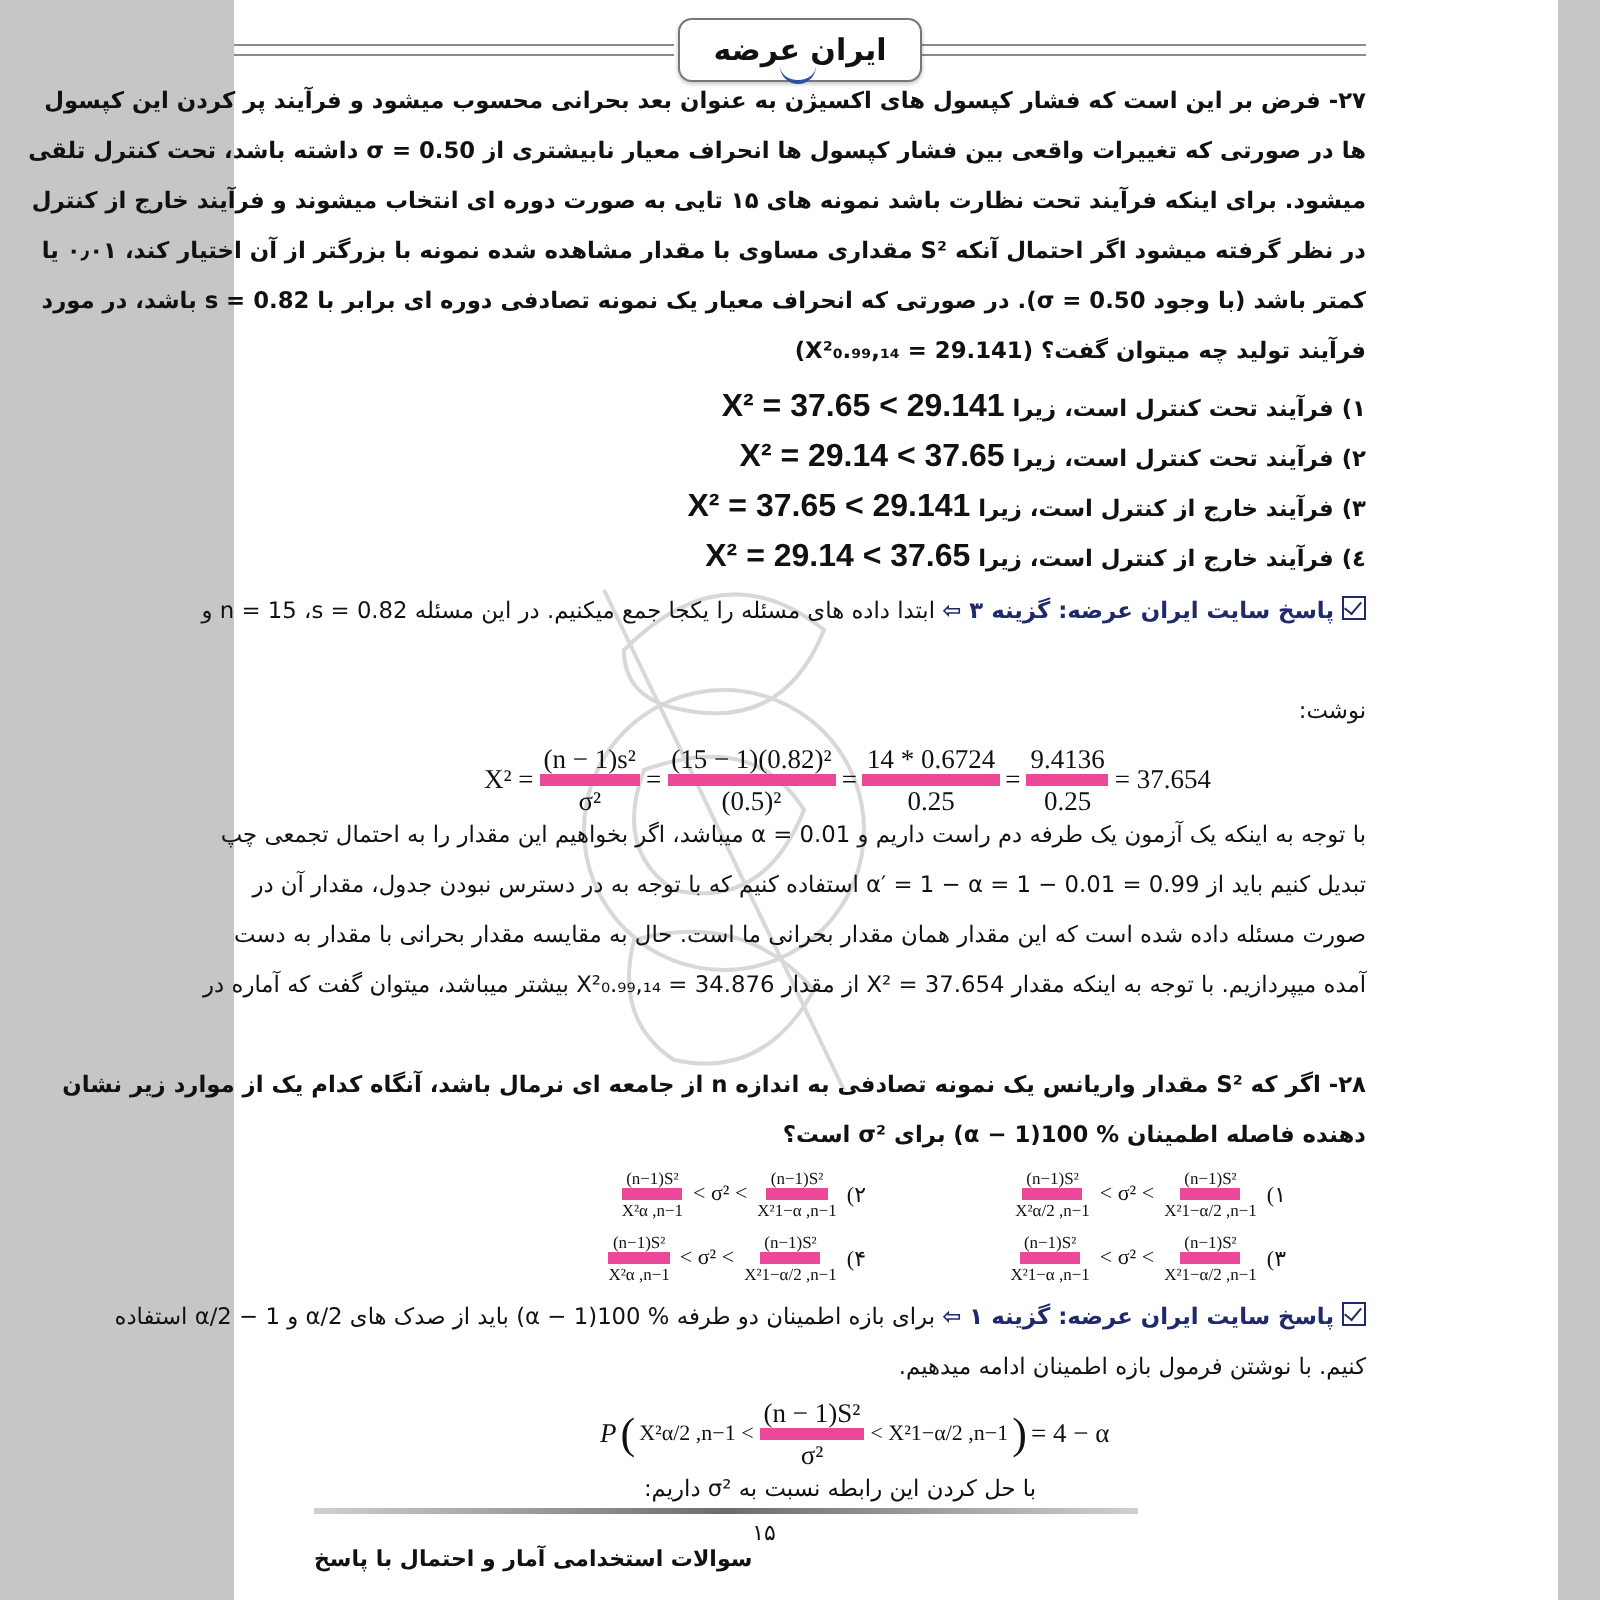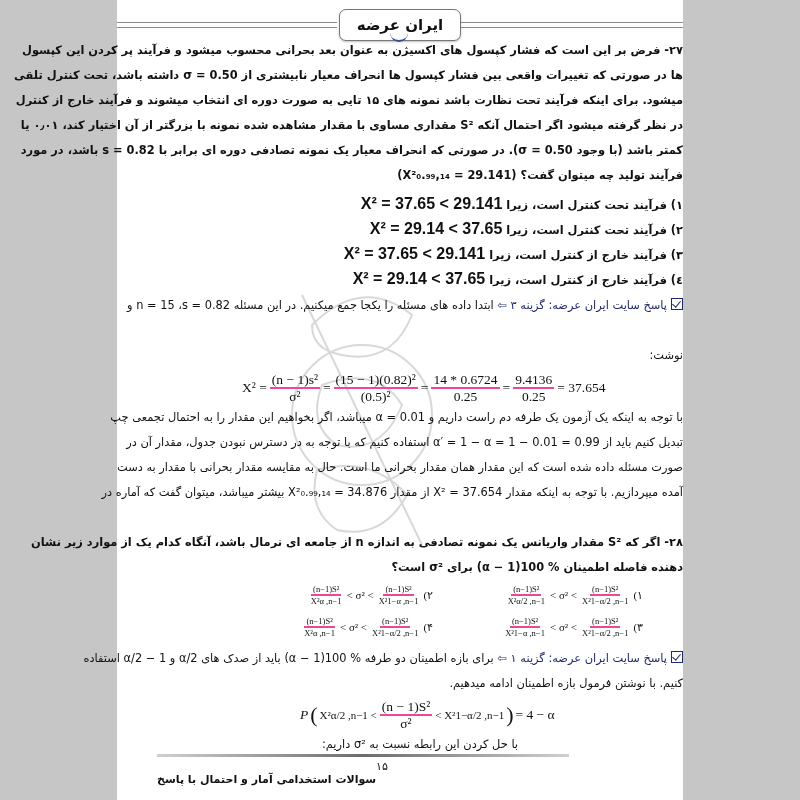--- a/index.html
+++ b/index.html
@@ -3,21 +3,21 @@
 <meta charset="utf-8">
 <style>
   html, body { margin: 0; padding: 0; }
   body {
     width: 800px; height: 800px; overflow: hidden;
     background: #c6c6c6;
     font-family: "DejaVu Sans", sans-serif;
     position: relative;
   }
   .page {
-    position: absolute; left: 117px; top: 0; width: 566px; height: 800px;
+    position: absolute; left: 117px; top: 0; width: 662px; height: 800px;
     background: #ffffff;
   }
   .header-rule {
     position: absolute; top: 22px; height: 4px;
     border-top: 1.5px solid #8a8a8a; border-bottom: 1.5px solid #8a8a8a;
   }
   .header-rule.left { left: 0; width: 220px; }
   .header-rule.right { left: 343px; width: 223px; }
   .logo {
     position: absolute; left: 222px; top: 9px; width: 120px; height: 30px;
@@ -35,36 +35,36 @@
     direction: rtl; font-size: 11.4px; color: #111;
   }
   .line {
     position: absolute; right: 0; width: 526px; white-space: nowrap;
     text-align: justify; line-height: 16px; font-weight: bold;
   }
   .line.plain { font-weight: normal; }
   .m { font-family: "Liberation Serif", serif; font-style: italic; font-weight: normal; }
   .opt { position: absolute; right: 0; white-space: nowrap; line-height: 16px; font-weight: bold; font-size: 11.4px; }
   .opt .eq { font-family: "Liberation Sans", sans-serif; font-weight: bold; font-size: 16px; direction: ltr; unicode-bidi: embed; }
-  .answer-head { color: #1f2a6b; font-weight: normal; }
+  .answer-head { color: #1f2a6b; font-weight: bold; }
   .check-icon {
     display: inline-block; width: 10px; height: 10px; border: 1.3px solid #1f2a6b;
     position: relative; vertical-align: -1px; margin-left: 4px;
   }
   .check-icon::after {
     content: ""; position: absolute; left: 2px; top: 0px; width: 4px; height: 7px;
     border-right: 1.6px solid #1f2a6b; border-bottom: 1.6px solid #1f2a6b; transform: rotate(40deg);
   }
   .formula {
     position: absolute; direction: ltr; white-space: nowrap;
     font-family: "Liberation Serif", serif; font-size: 13.5px; color: #111;
     display: flex; align-items: center;
   }
   .frac { display: inline-flex; flex-direction: column; align-items: center; margin: 0 3px; vertical-align: middle; }
-  .frac .n { border-bottom: 2px solid #ec4899; padding: 0 2px; line-height: 15px; }
+  .frac .n { border-bottom: 6px solid #ec4899; padding: 0 2px; line-height: 15px; }
   .frac .d { padding: 0 2px; line-height: 15px; }
   .small .frac .n, .small .frac .d { line-height: 10px; font-size: 8.5px; }
   .small { font-size: 11px; }
   .footer-rule {
     position: absolute; left: 40px; top: 754px; width: 412px; height: 3px;
     background: linear-gradient(to right, #d0d0d0, #6c6c6c 50%, #d0d0d0);
   }
   .page-number {
     position: absolute; left: 250px; top: 760px; width: 30px; text-align: center;
     font-size: 11px; color: #111;

